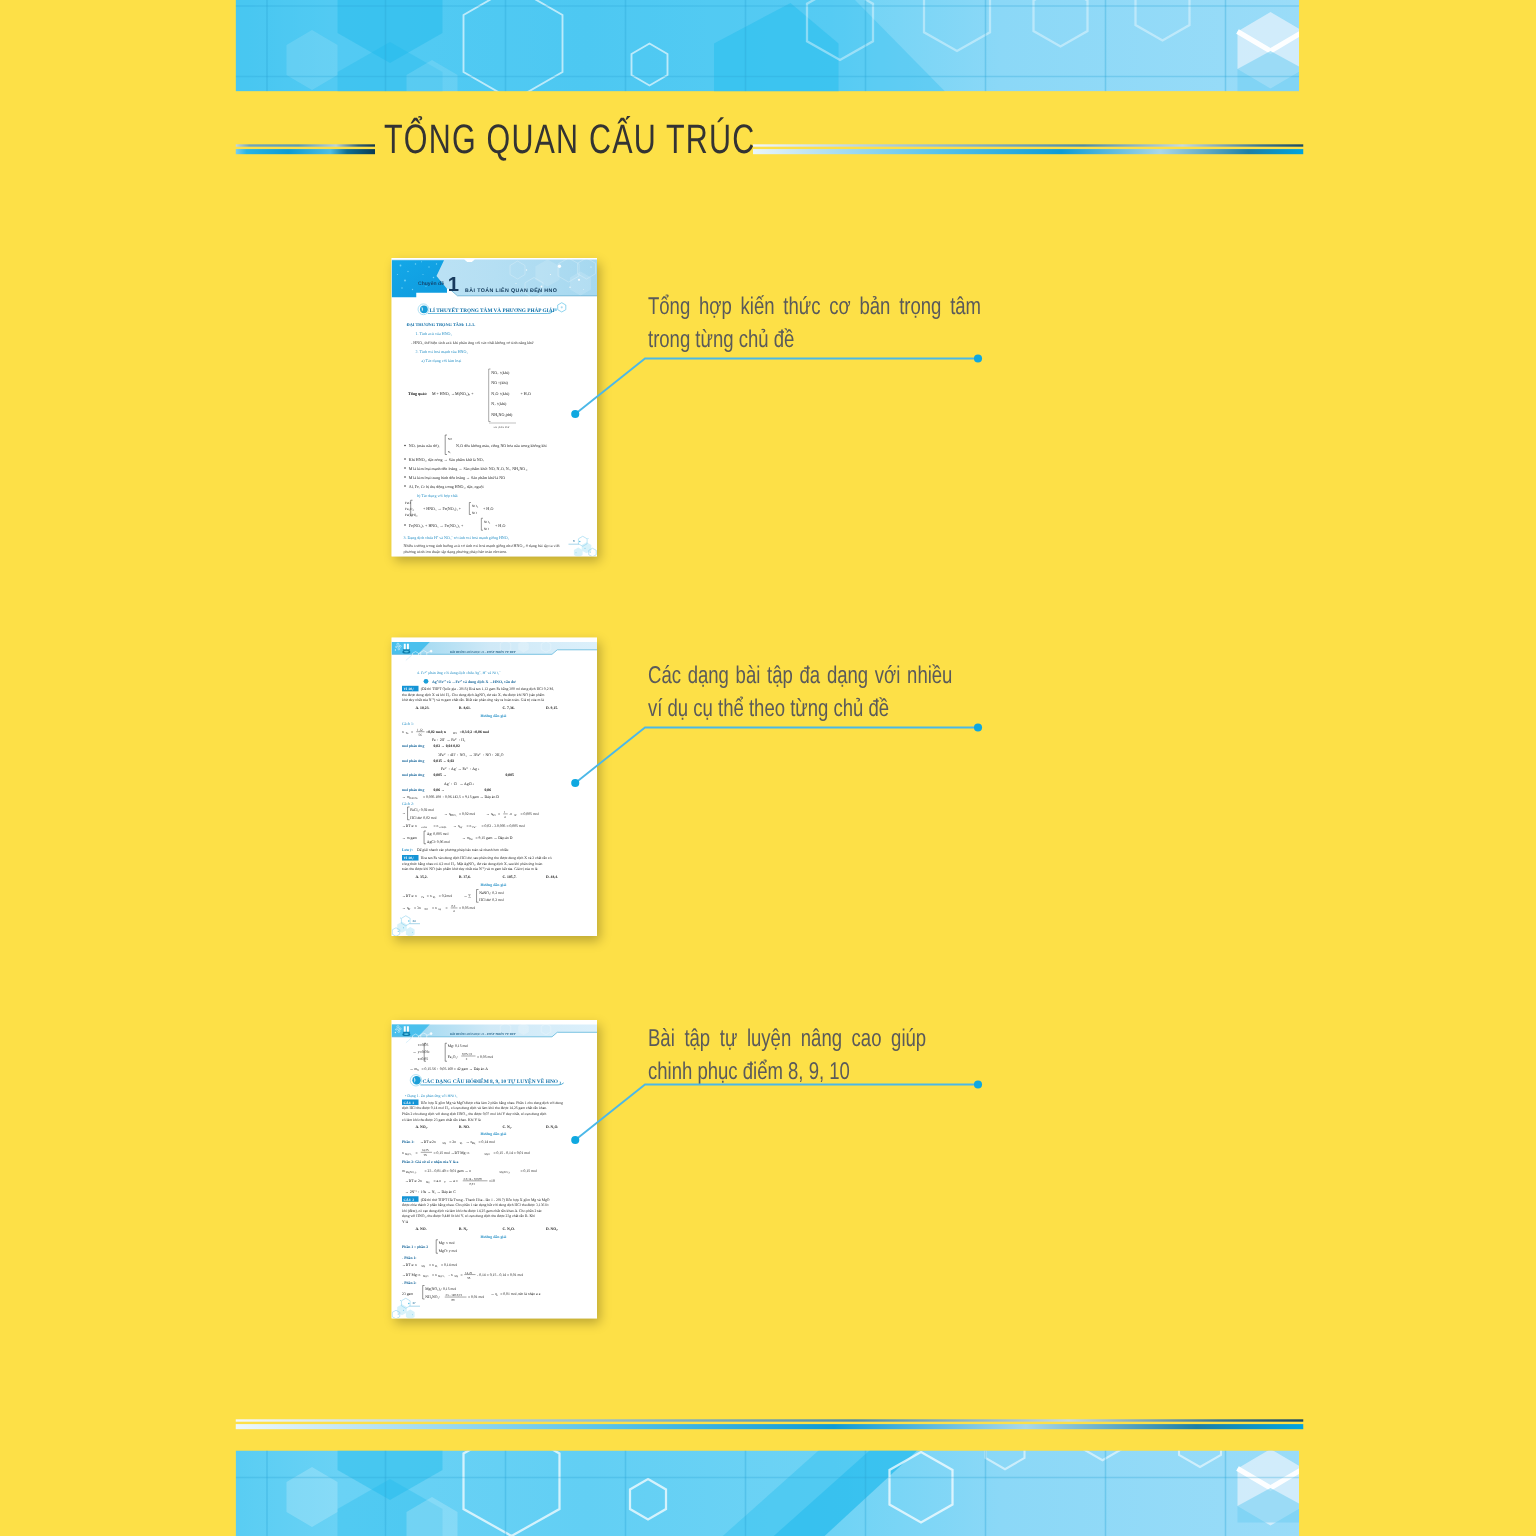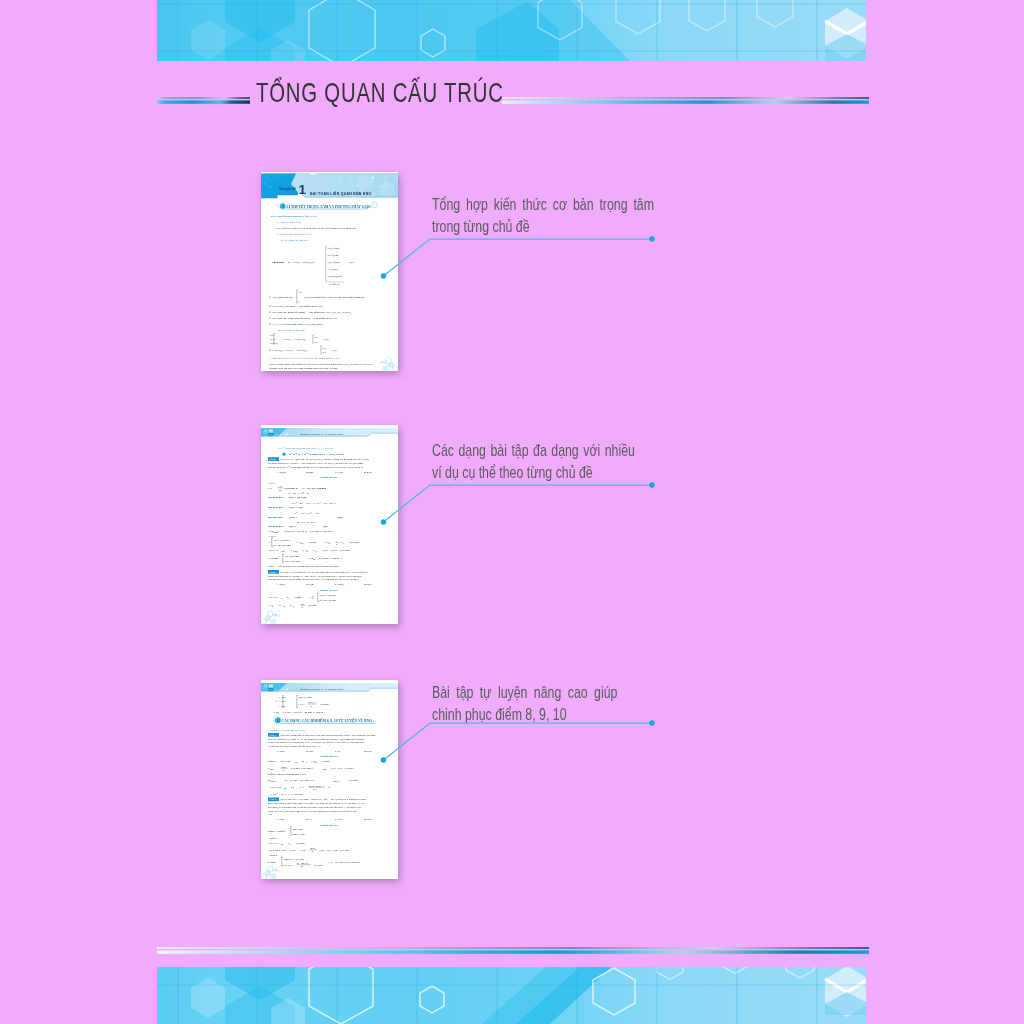--- a/index.html
+++ b/index.html
@@ -1,19 +1,19 @@
 <!DOCTYPE html>
 <html><head>
 <meta charset="utf-8">
 <title>TONG QUAN CAU TRUC</title>
 <style>
   html,body{margin:0;padding:0;}
   body{width:1024px;height:1024px;background:#ffffff;
        font-family:"Liberation Sans",sans-serif;overflow:hidden;}
-  #page{position:relative;width:1024px;height:1024px;background:#f0abfc;}
+  #page{position:relative;width:1024px;height:1024px;background:#fde047;}
 
   
   .banner{position:absolute;left:157px;width:709px;overflow:hidden;}
   #banner-top{top:0;height:61px;}
   #banner-bottom{top:967px;height:57px;}
   .banner svg{display:block;}
 
   
   .rule-group{position:absolute;left:157px;width:712px;height:13px;}
   #rules-top{top:93px;}

